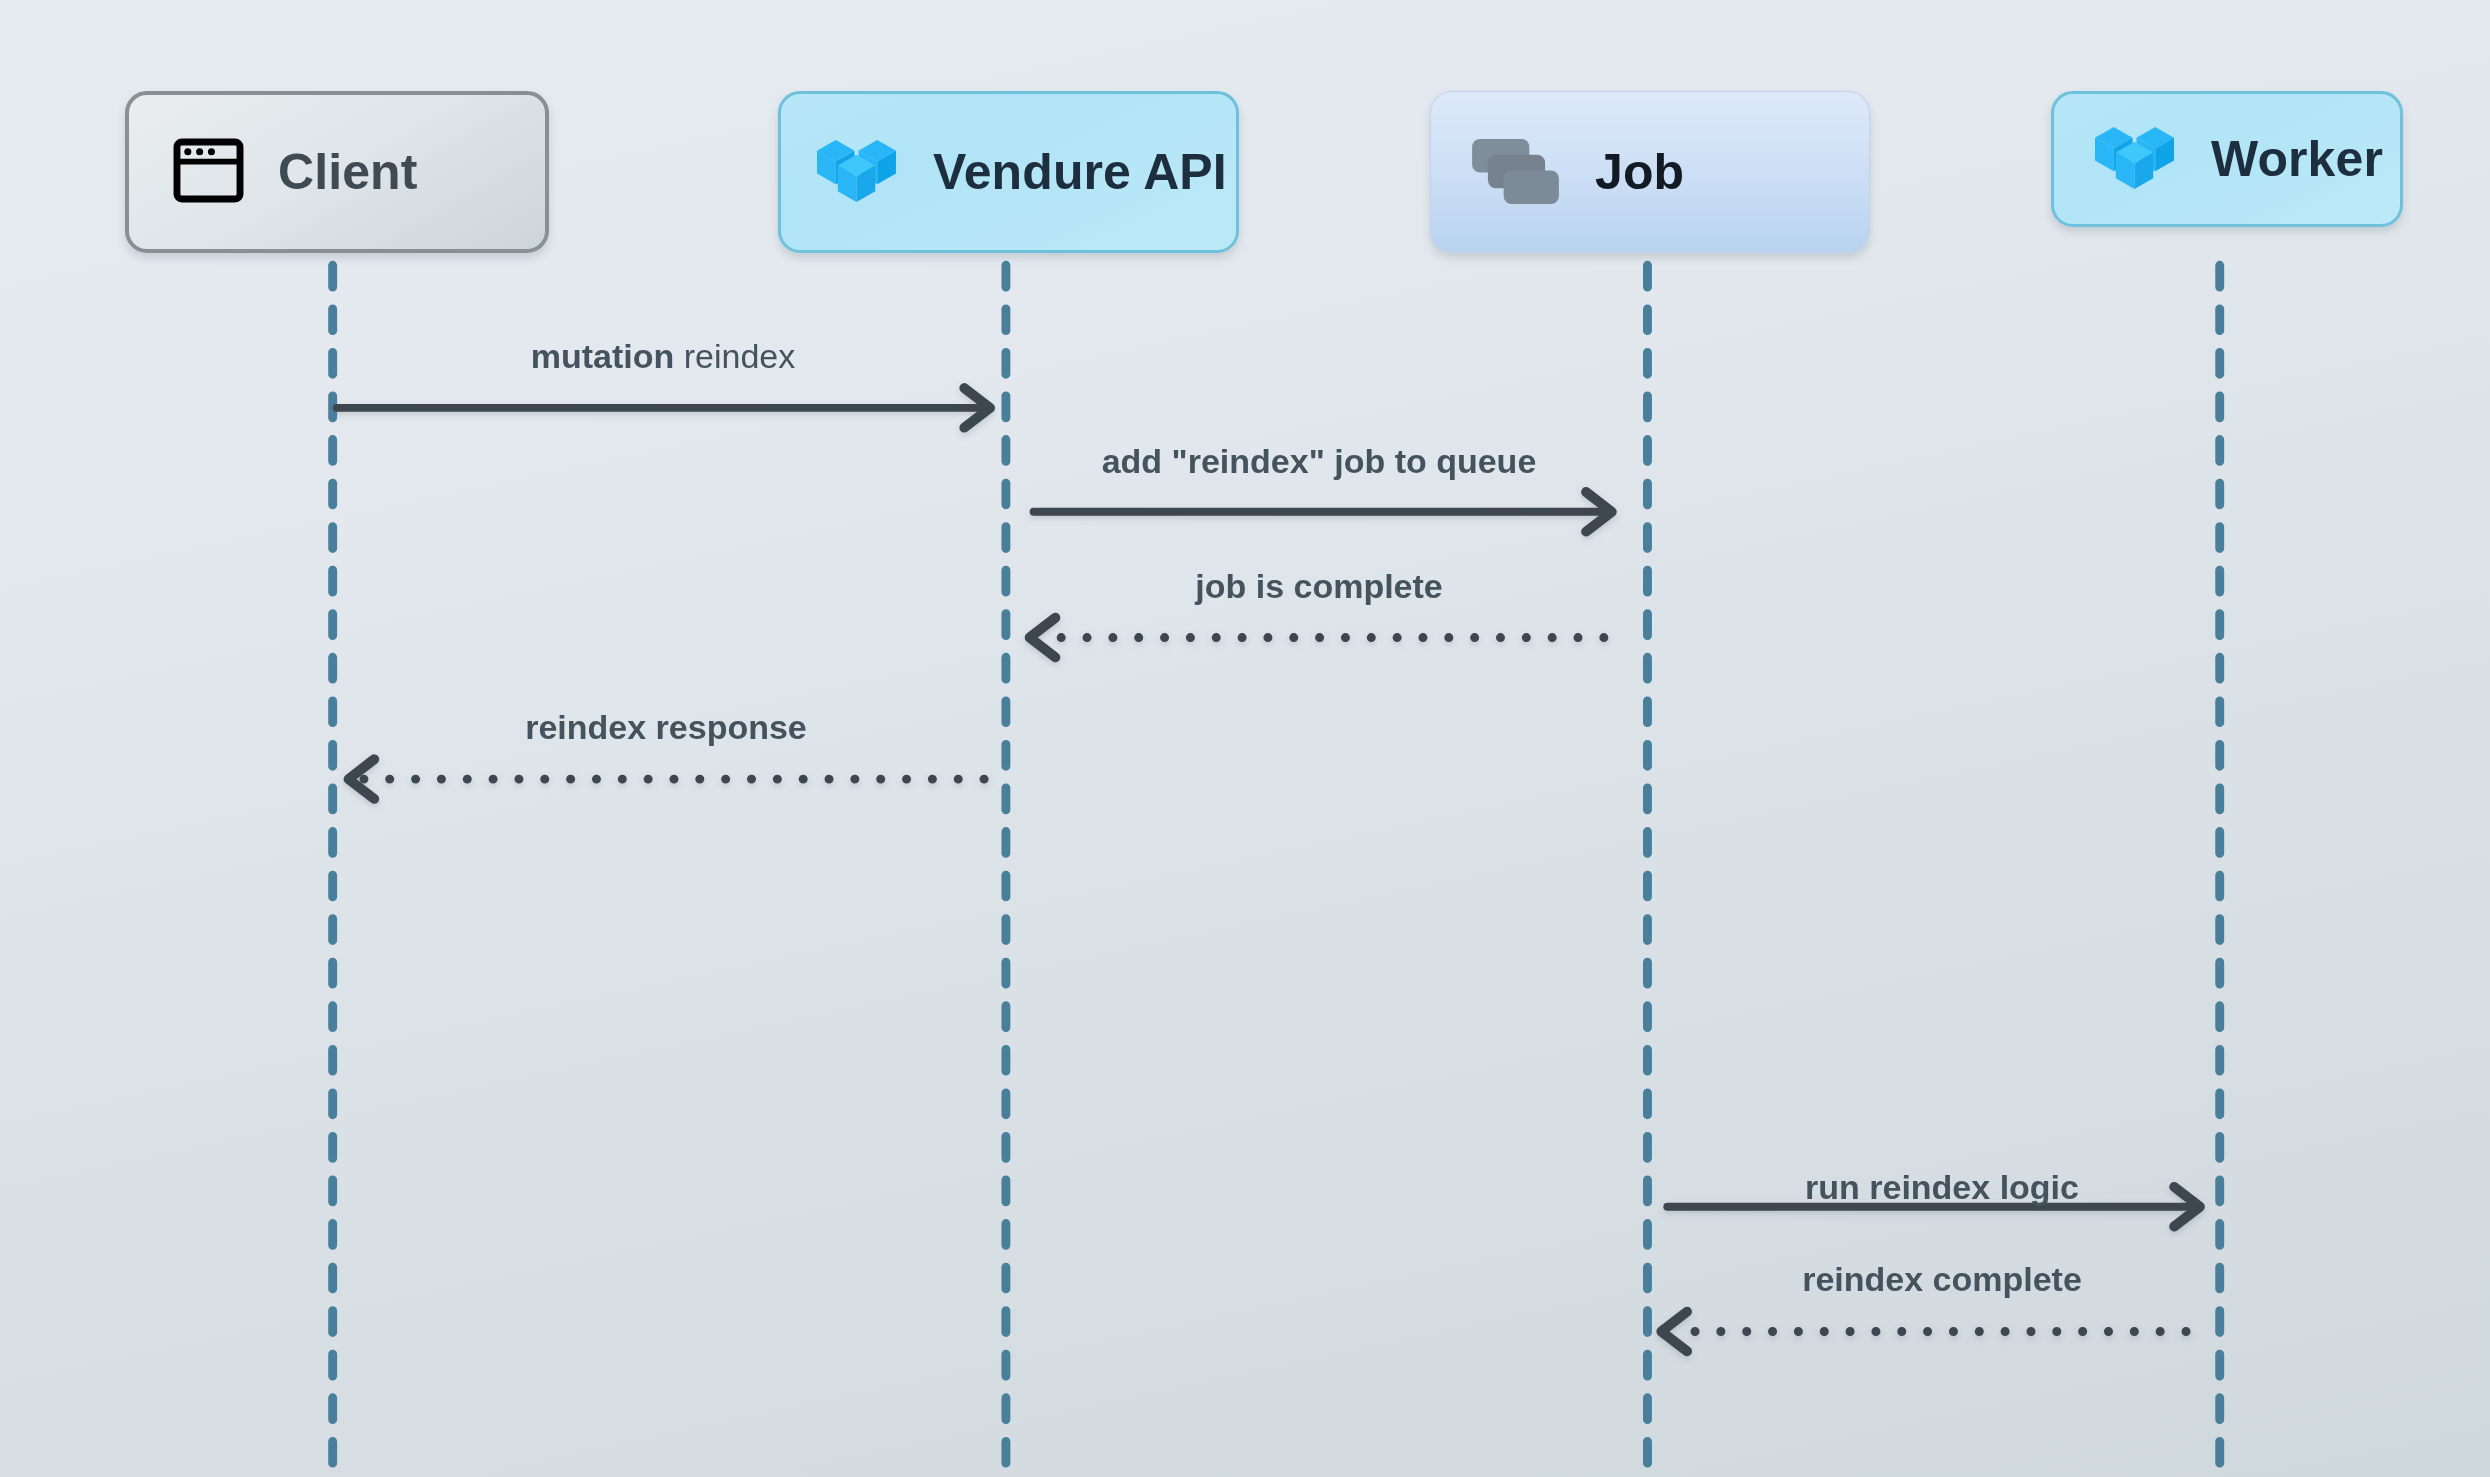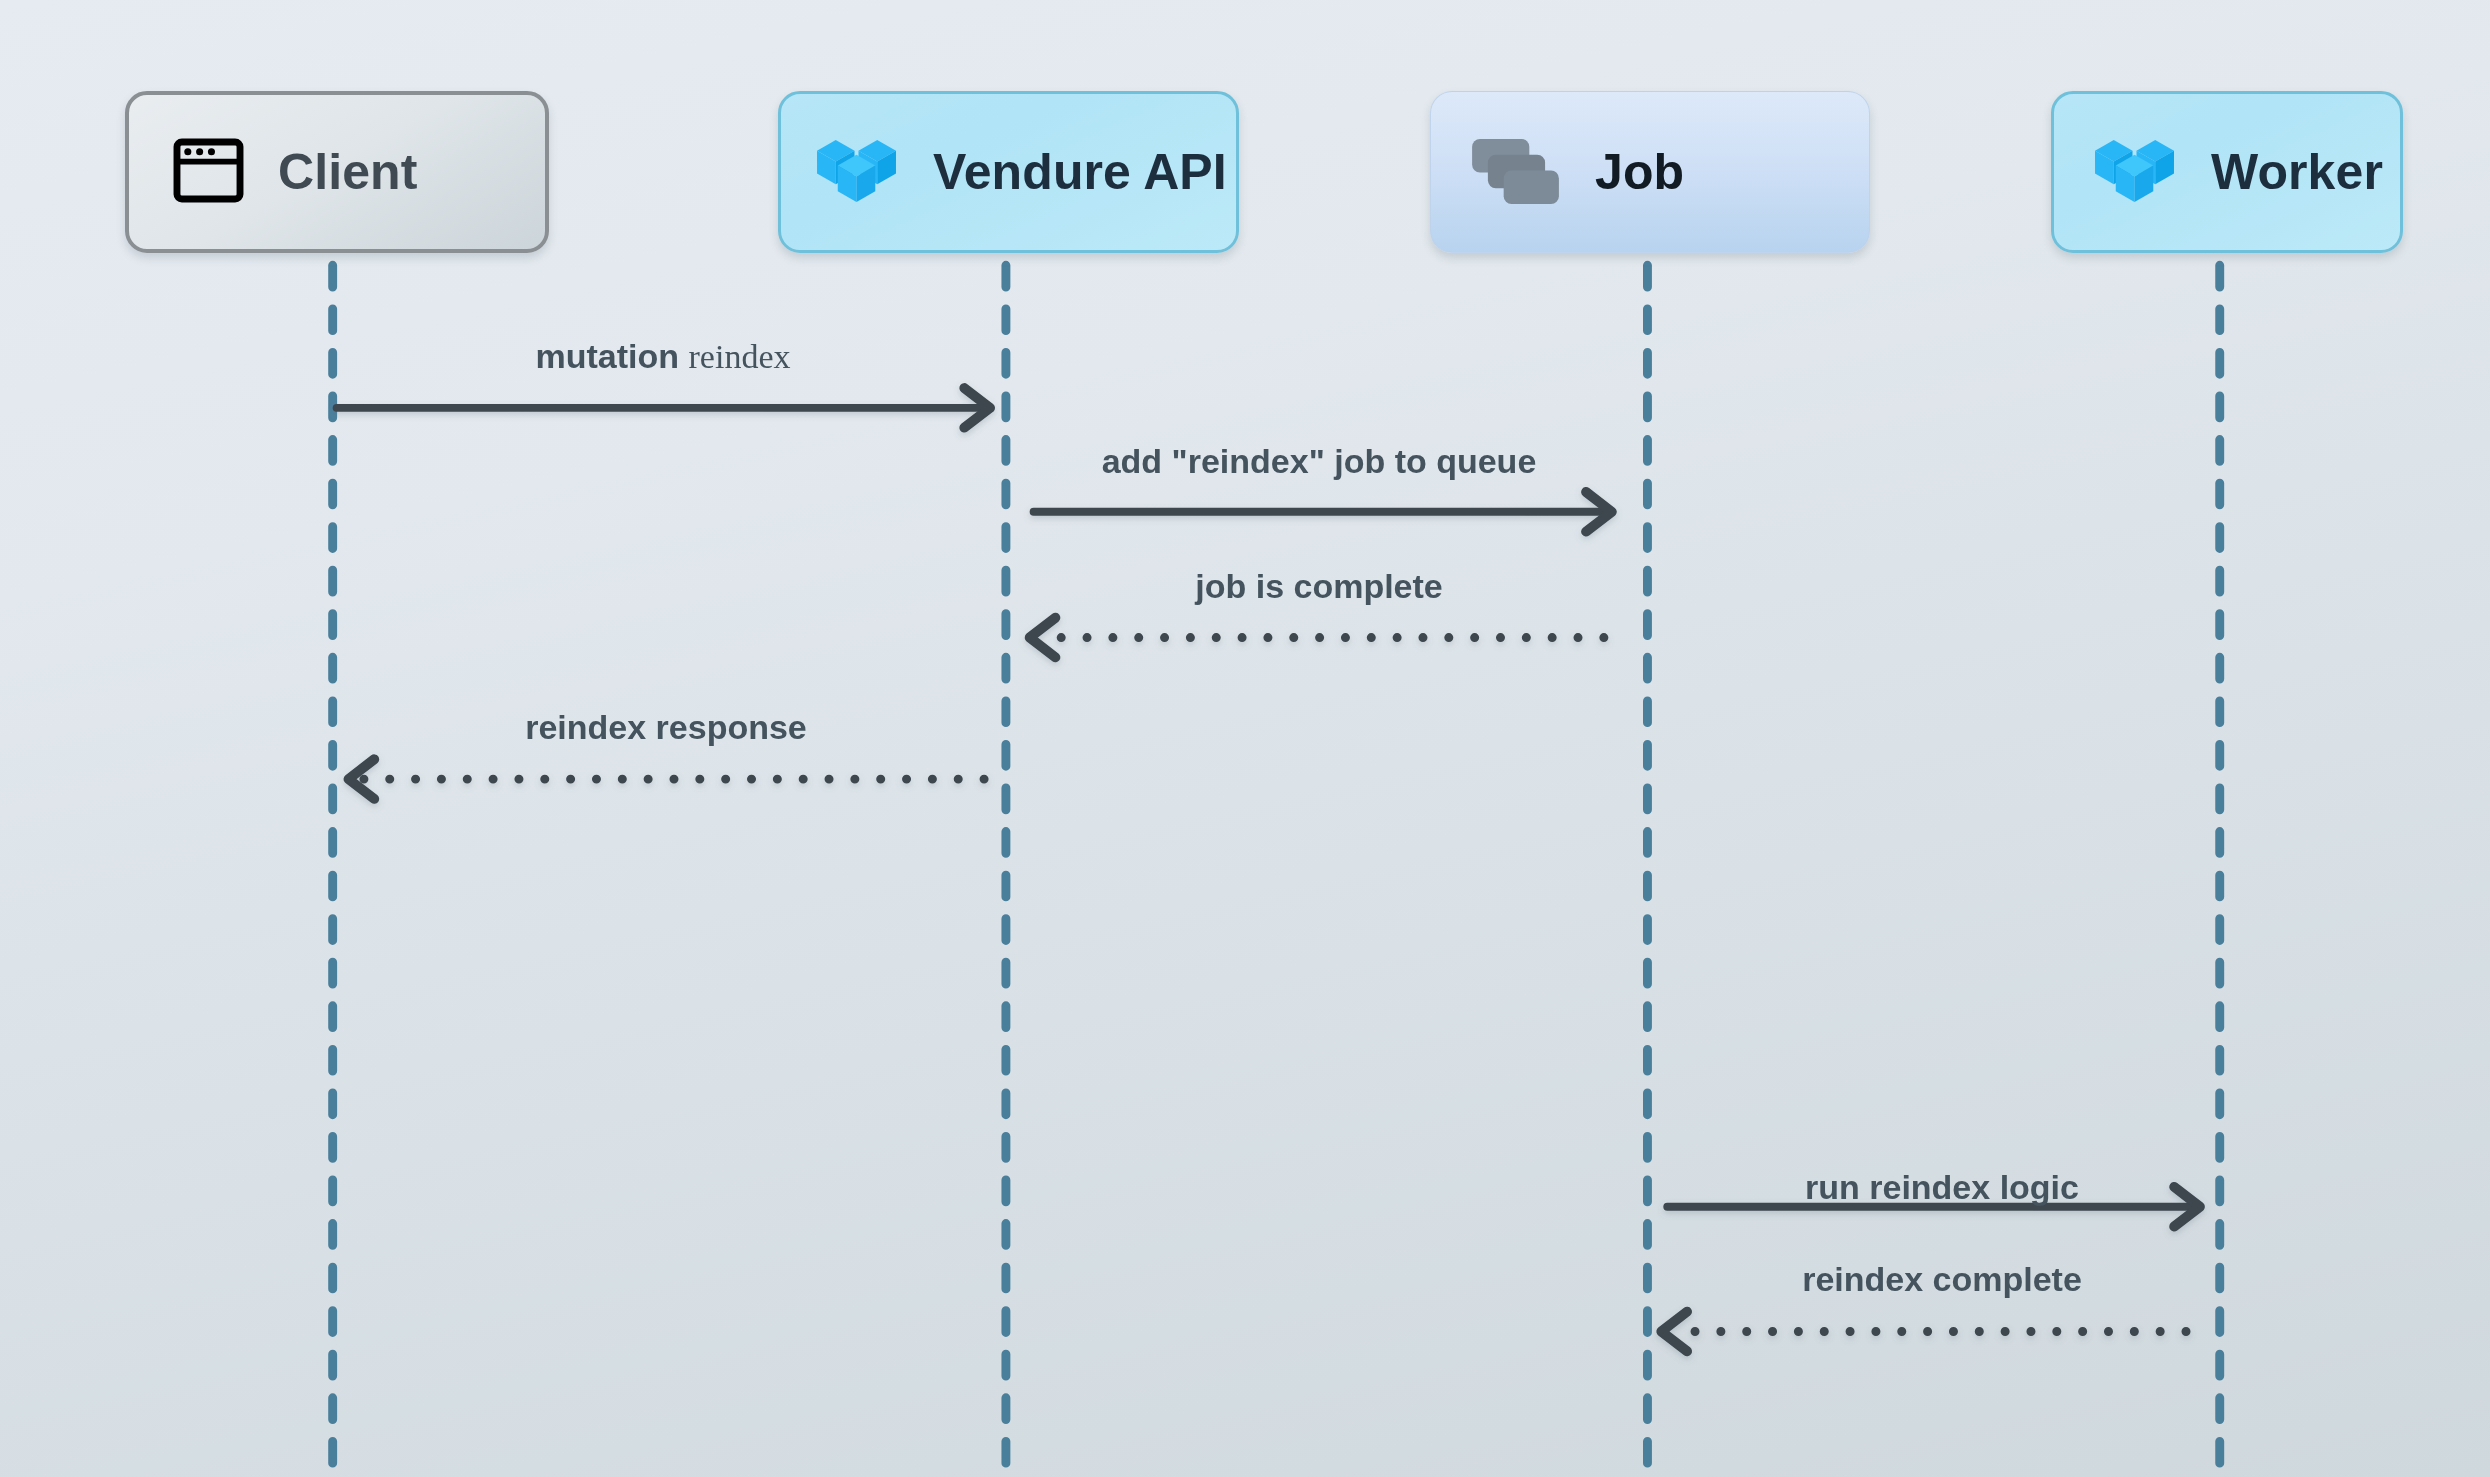--- a/index.html
+++ b/index.html
@@ -65,21 +65,21 @@
   .msg-label {
     position: absolute;
     color: #44535e;
     font-size: 34px;
     font-weight: bold;
     white-space: nowrap;
     transform: translateX(-50%);
     text-align: center;
   }
   .msg-label .code {
-    font-family: Liberation Serif, serif;
+    font-family: Liberation Sans, sans-serif;
     font-weight: normal;
     font-size: 34px;
     color: #44535e;
   }
   .msg-label .plain {
     font-family: "Liberation Sans", sans-serif;
   }
 </style>
 </head>
 <body>
@@ -165,21 +165,21 @@
     <span class="actor-icon">
       <svg width="91" height="71" viewBox="0 0 92 72">
         <rect x="2" y="4" width="58" height="34" rx="8" ry="8" fill="#808d9b"></rect>
         <rect x="18" y="20" width="58" height="34" rx="8" ry="8" fill="#76838f"></rect>
         <rect x="34" y="36" width="56" height="34" rx="8" ry="8" fill="#7d8a97"></rect>
       </svg>
     </span>
     <span class="actor-label">Job</span>
   </div>
 
-  <div class="actor-box vendure" id="box-worker" style="left: 2051px; top: 91px; width: 352px; height: 162px; padding-left: 38px; gap: 34px;">
+  <div class="actor-box vendure" id="box-worker" style="left: 2051px; top: 91px; width: 352px; height: 136px; padding-left: 38px; gap: 34px;">
     <span class="actor-icon">
       <svg width="85" height="75" viewBox="0 0 86 76">
         <polygon points="3,18 22,7 41,18 22,29" fill="#29b6f6"></polygon>
         <polygon points="3,18 22,29 22,52 3,41" fill="#29b6f6"></polygon>
         <polygon points="22,29 41,18 41,41 22,52" fill="#0fa3e8"></polygon>
         <polygon points="45,18 64,7 83,18 64,29" fill="#29b6f6"></polygon>
         <polygon points="45,18 64,29 64,52 45,41" fill="#29b6f6"></polygon>
         <polygon points="64,29 83,18 83,41 64,52" fill="#0fa3e8"></polygon>
         <polygon points="24,33 43,22 62,33 43,44" fill="#3fc6fb"></polygon>
         <polygon points="24,33 43,44 43,70 24,59" fill="#29b6f6"></polygon>

